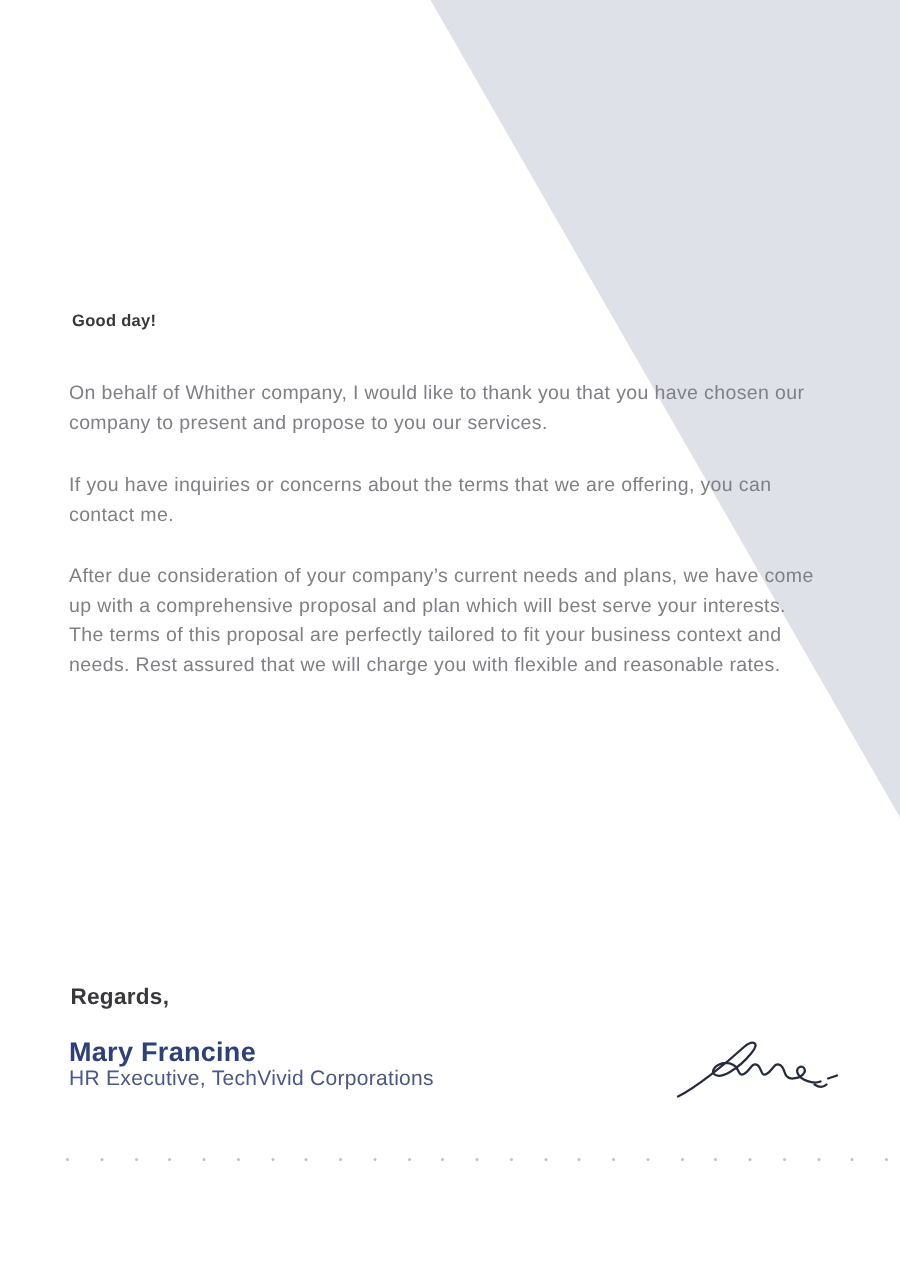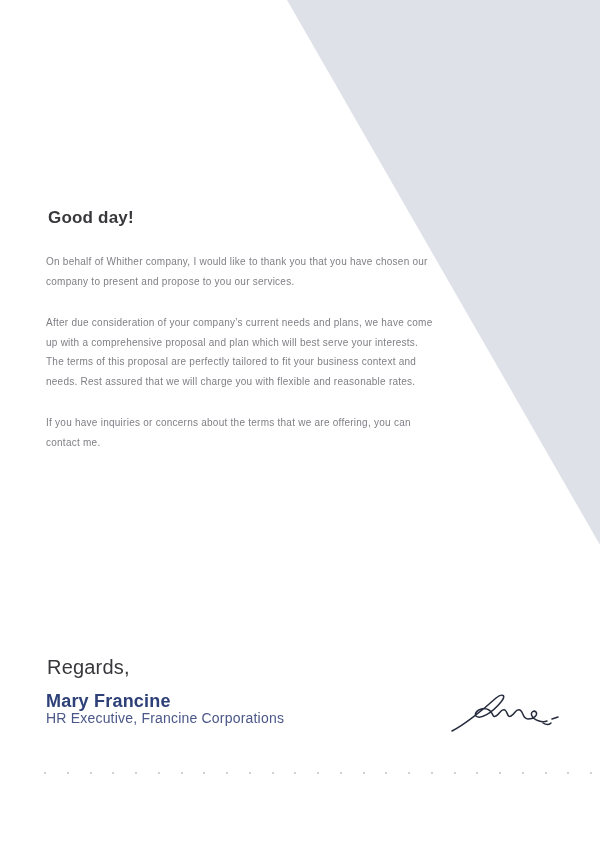--- a/index.html
+++ b/index.html
@@ -29,45 +29,45 @@
     margin: 0;
     font-size: 25px;
     font-weight: normal;
     letter-spacing: -0.3px;
     color: #3d4c80;
   }
   .salutation {
     position: absolute;
     left: 48px;
     top: 208px;
-    font-size: 17px;
+    font-size: 11px;
     font-weight: bold;
     letter-spacing: 0.2px;
     color: #38383c;
   }
   .body-text {
     position: absolute;
     left: 46px;
     top: 252px;
     width: 530px;
   }
   .body-text p {
     margin: 0 0 22px 0;
-    font-size: 10px;
+    font-size: 13px;
     line-height: 19.5px;
     letter-spacing: 0.25px;
     color: #7f7f85;
     white-space: pre-line;
   }
   .closing {
     position: absolute;
     left: 47px;
     top: 656px;
-    font-size: 20px;
-    font-weight: normal;
+    font-size: 15px;
+    font-weight: bold;
     letter-spacing: 0.2px;
     color: #38383c;
   }
   .signer-name {
     position: absolute;
     left: 46px;
     top: 691px;
     font-size: 18px;
     font-weight: bold;
     letter-spacing: 0.2px;
@@ -117,33 +117,33 @@
 <div class="page">
 
   <div class="corner-accent"></div>
 
 
   <div class="salutation">Good day!</div>
 
   <div class="body-text">
     <p>On behalf of Whither company, I would like to thank you that you have chosen our
 company to present and propose to you our services.</p>
+    <p>If you have inquiries or concerns about the terms that we are offering, you can
+contact me.</p>
     <p>After due consideration of your company’s current needs and plans, we have come
 up with a comprehensive proposal and plan which will best serve your interests.
 The terms of this proposal are perfectly tailored to fit your business context and
 needs. Rest assured that we will charge you with flexible and reasonable rates.</p>
-    <p>If you have inquiries or concerns about the terms that we are offering, you can
-contact me.</p>
   </div>
 
   <div class="closing">Regards,</div>
 
   <div class="signer-name">Mary Francine</div>
 
-  <div class="signer-title">HR Executive, Francine Corporations</div>
+  <div class="signer-title">HR Executive, TechVivid Corporations</div>
 
   <svg class="signature" viewBox="0 0 115 48" xmlns="http://www.w3.org/2000/svg">
     <path d="M 6 42
              C 18 36, 38 20, 50 9
              C 56 4, 61 6, 55 13
              C 46 24, 34 31, 30 27
              C 27 23, 36 17, 43 21
              C 47 23, 46 29, 50 27
              C 54 25, 55 19, 59 21
              C 62 23, 61 29, 65 27

